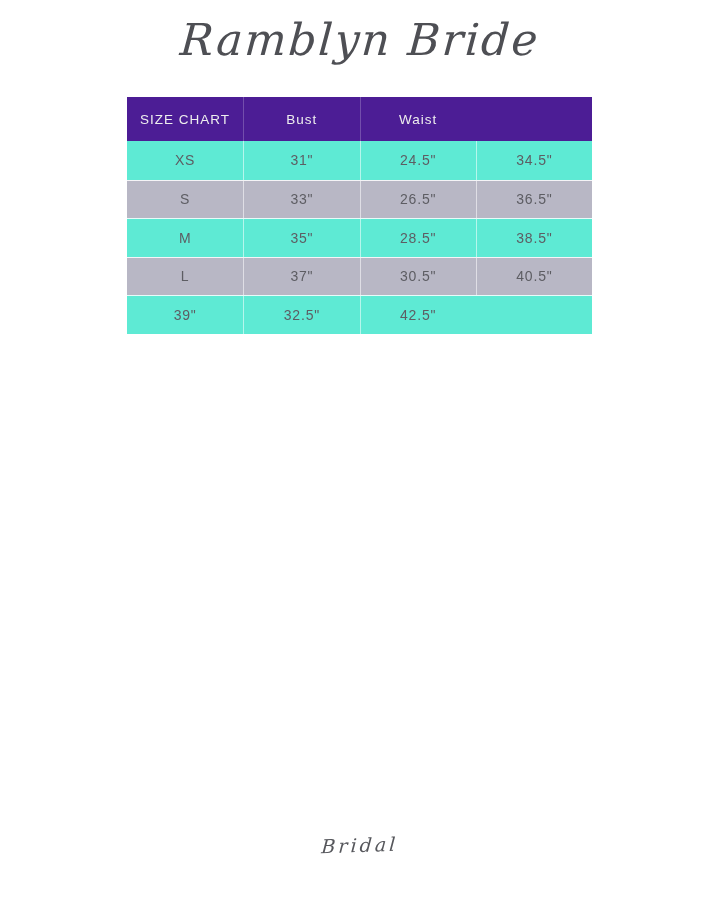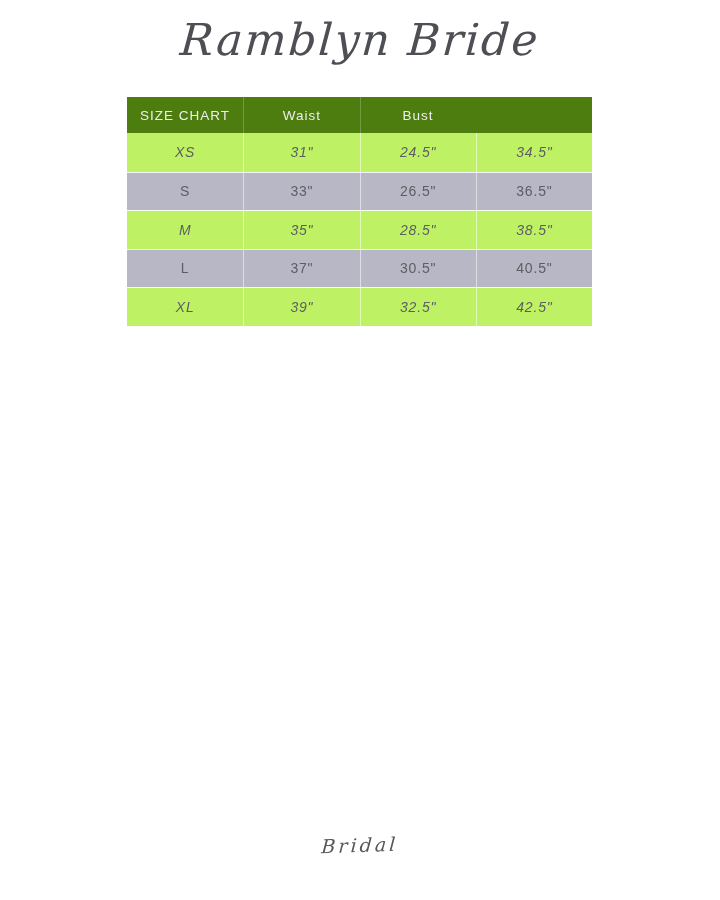--- a/index.html
+++ b/index.html
@@ -51,41 +51,41 @@
   .cell {
     display: flex;
     align-items: center;
     justify-content: center;
     box-sizing: border-box;
     font-size: 14px;
     letter-spacing: 0.8px;
     color: #5d5d63;
   }
   .row.header {
-    height: 36px;
-    background: #4d7c0f;
+    height: 44px;
+    background: #4c1d95;
   }
   .row.header .cell {
     color: #eeeeee;
     font-size: 13.5px;
     letter-spacing: 1px;
   }
   .row.header .cell + .cell {
     border-left: 1px solid rgba(255,255,255,0.22);
   }
   .data-row {
     height: 38.5px;
   }
   .data-row .cell + .cell {
     border-left: 1px solid rgba(255,255,255,0.55);
   }
   .data-row + .data-row {
     border-top: 1px solid rgba(255,255,255,0.85);
   }
-  .data-row.light { background: #bef264; font-style: italic; }
+  .data-row.light { background: #5eead4; }
   .data-row.dark  { background: #b8b7c5; }
 
   
   .footer-logo {
     position: absolute;
     top: 843px;
     left: 0;
     width: 100%;
     text-align: center;
   }
@@ -111,22 +111,22 @@
 <body>
 
 <div class="page">
 
   <h1 class="brand-title">Ramblyn Bride</h1>
 
   <div class="size-table">
 
     <div class="row header">
       <div class="cell">SIZE CHART</div>
+      <div class="cell">Bust</div>
       <div class="cell">Waist</div>
-      <div class="cell">Bust</div>
     </div>
 
     <div class="row data-row light">
       <div class="cell">XS</div>
       <div class="cell">31"</div>
       <div class="cell">24.5"</div>
       <div class="cell">34.5"</div>
     </div>
 
     <div class="row data-row dark">
@@ -144,21 +144,20 @@
     </div>
 
     <div class="row data-row dark">
       <div class="cell">L</div>
       <div class="cell">37"</div>
       <div class="cell">30.5"</div>
       <div class="cell">40.5"</div>
     </div>
 
     <div class="row data-row light">
-      <div class="cell">XL</div>
       <div class="cell">39"</div>
       <div class="cell">32.5"</div>
       <div class="cell">42.5"</div>
     </div>
 
   </div>
 
   <div class="footer-logo">
     <div class="logo-script">Bridal</div>
   </div>

